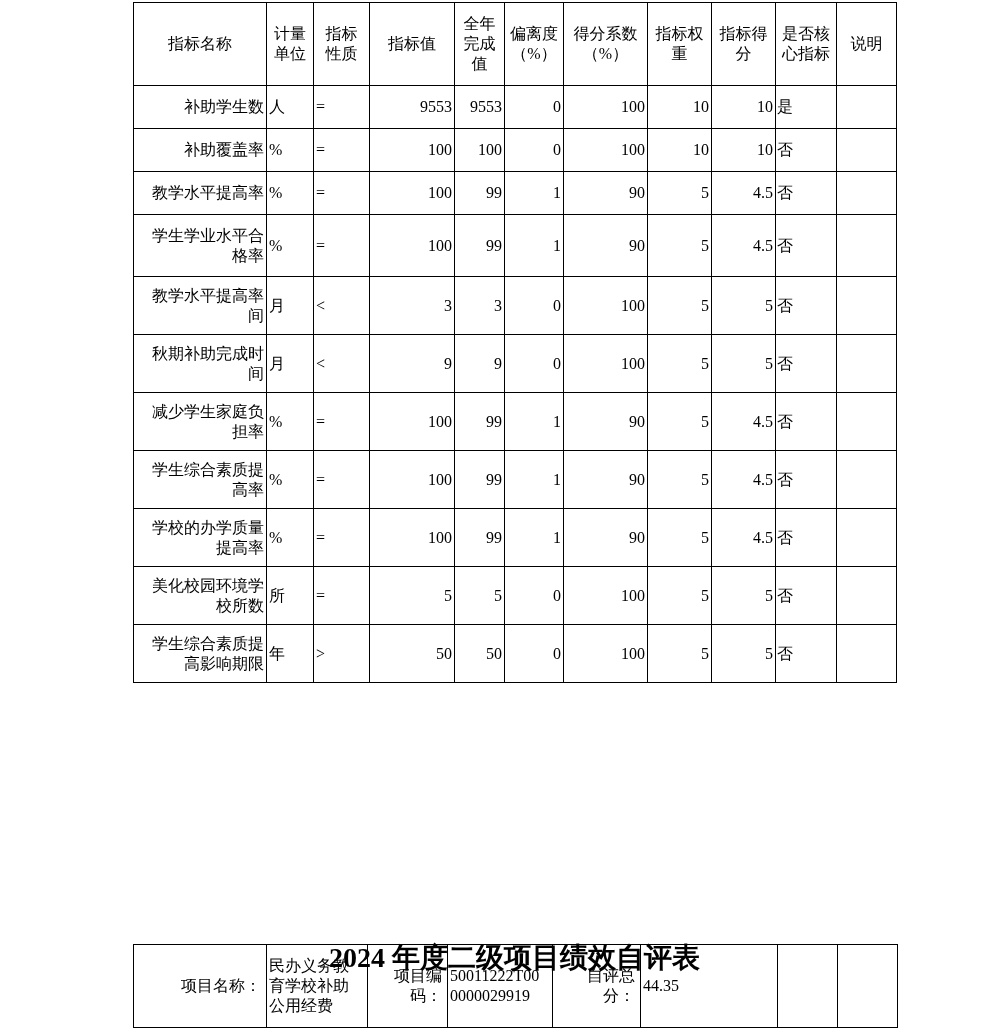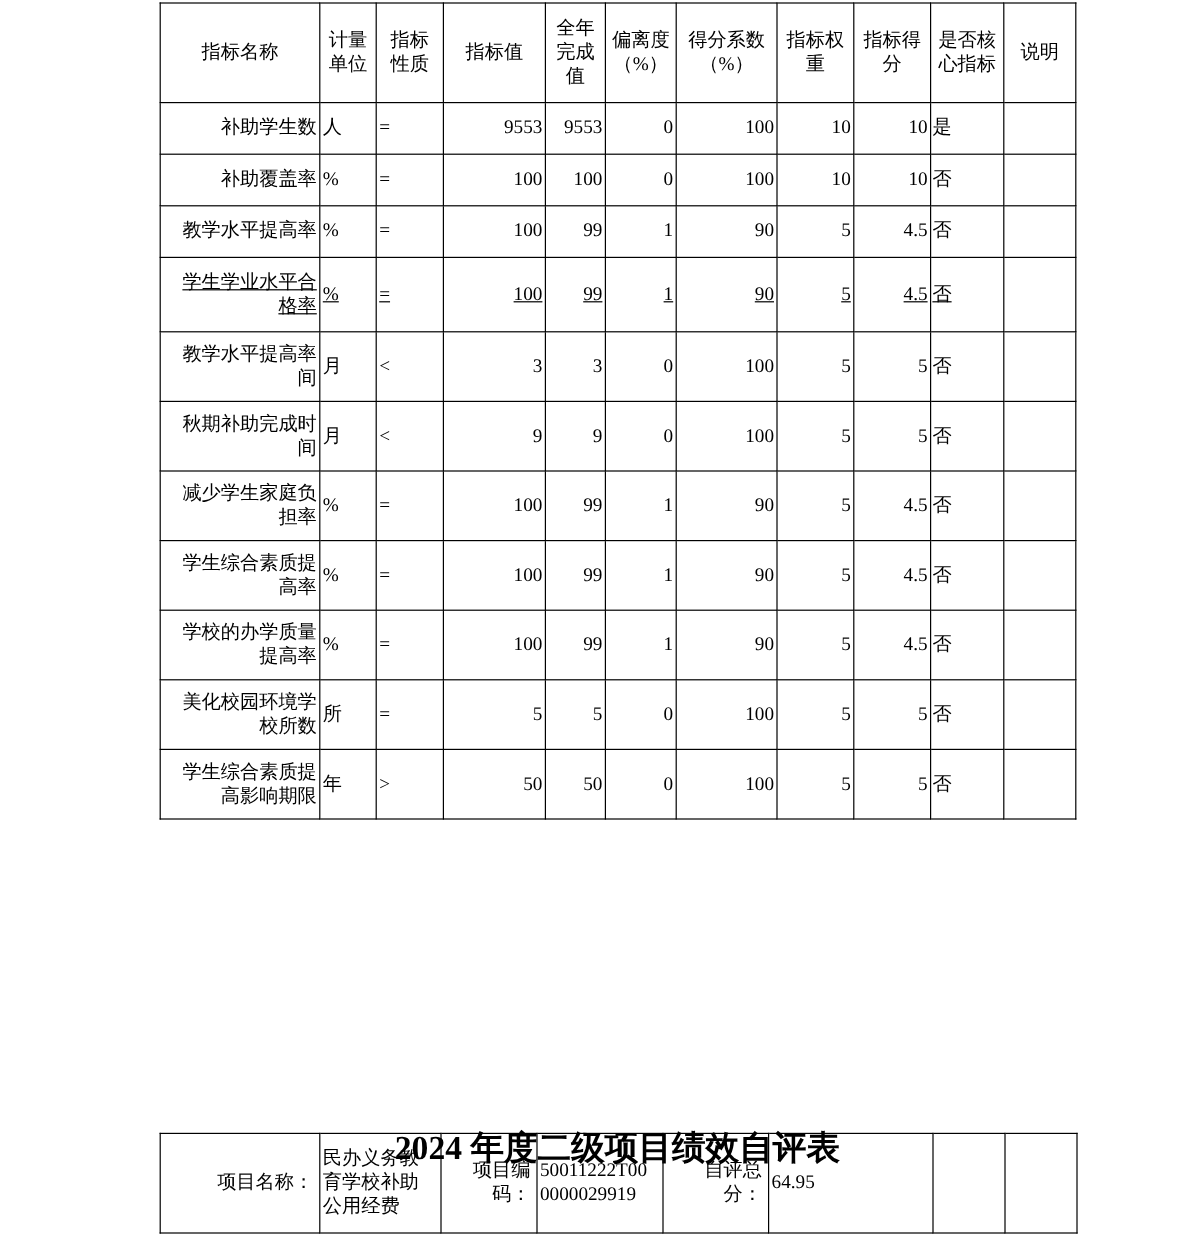--- a/index.html
+++ b/index.html
@@ -26,21 +26,21 @@
   #indicator-table{position:absolute;left:133px;top:2px;width:763px;}
   #indicator-table th{text-align:center;}
   .c-name{text-align:right;}
   .c-unit{text-align:left;}
   .c-nat{text-align:left;}
   .c-num{text-align:right;padding-right:2px;white-space:nowrap;}
   .c-core{text-align:left;padding-left:1px;}
   .c-note{}
   tr.h83{height:83px;}
   tr.h43{height:43px;}
-  tr.h62{height:62px;text-decoration:underline;}
+  tr.h62{height:62px;}
   tr.h58{height:58px;}
   tr.h40{height:40px;}
   
   #section-title{
     position:absolute;left:133px;top:937px;width:763px;height:42px;
     text-align:center;font-size:28px;font-weight:bold;line-height:42px;
     white-space:nowrap;
   }
   
   #project-table{position:absolute;left:133px;top:944px;width:764px;}
@@ -262,20 +262,20 @@
       <td class="p-label">项目名称：</td>
       <td class="p-value">民办义务教
 育学校补助
 公用经费</td>
       <td class="p-label">项目编
 码：</td>
       <td class="p-value">50011222T00
 0000029919</td>
       <td class="p-label">自评总
 分：</td>
-      <td class="p-value">64.95</td>
+      <td class="p-value">44.35</td>
       <td></td>
       <td></td>
     </tr>
   </tbody>
     </table>
 
 </div>
 
 </body></html>

